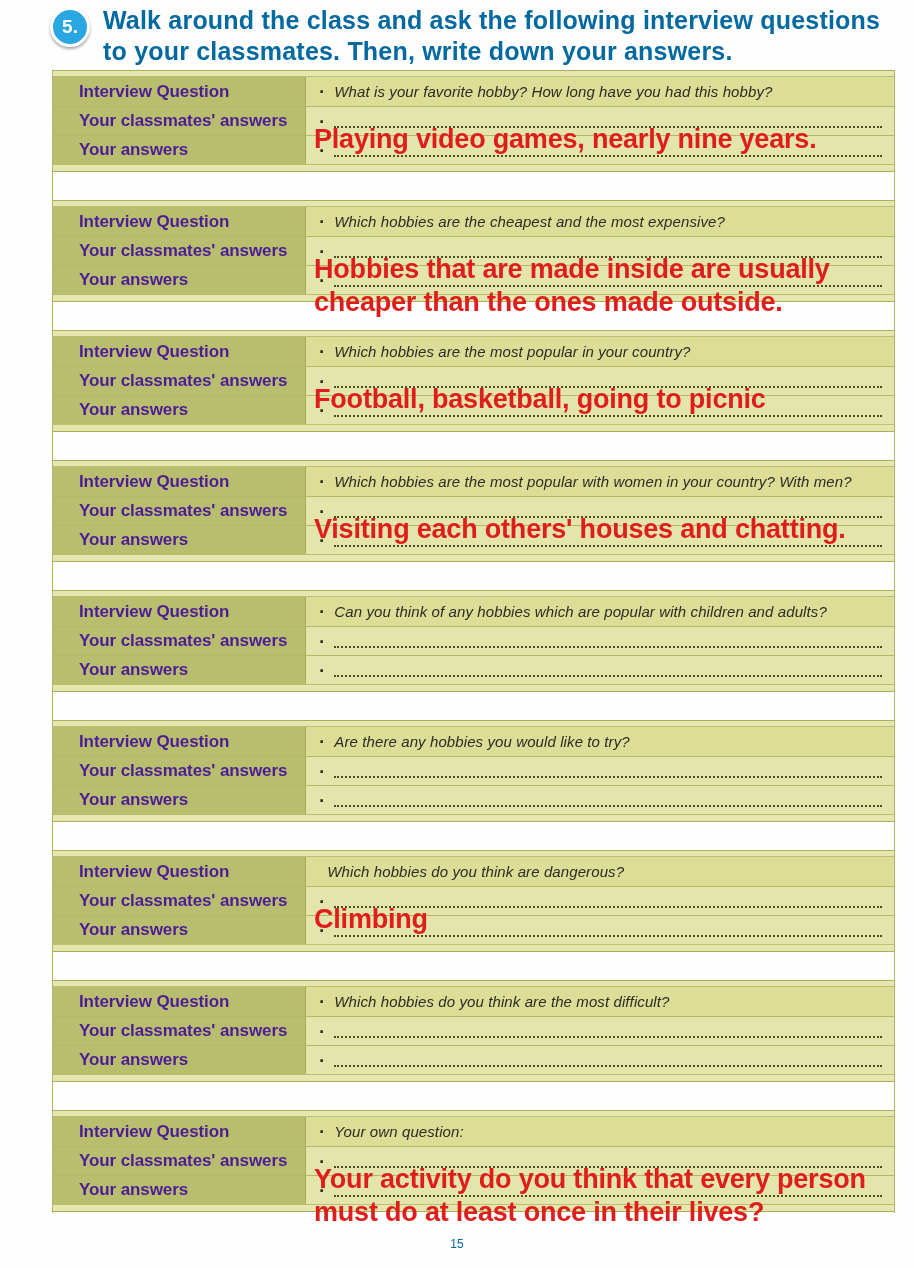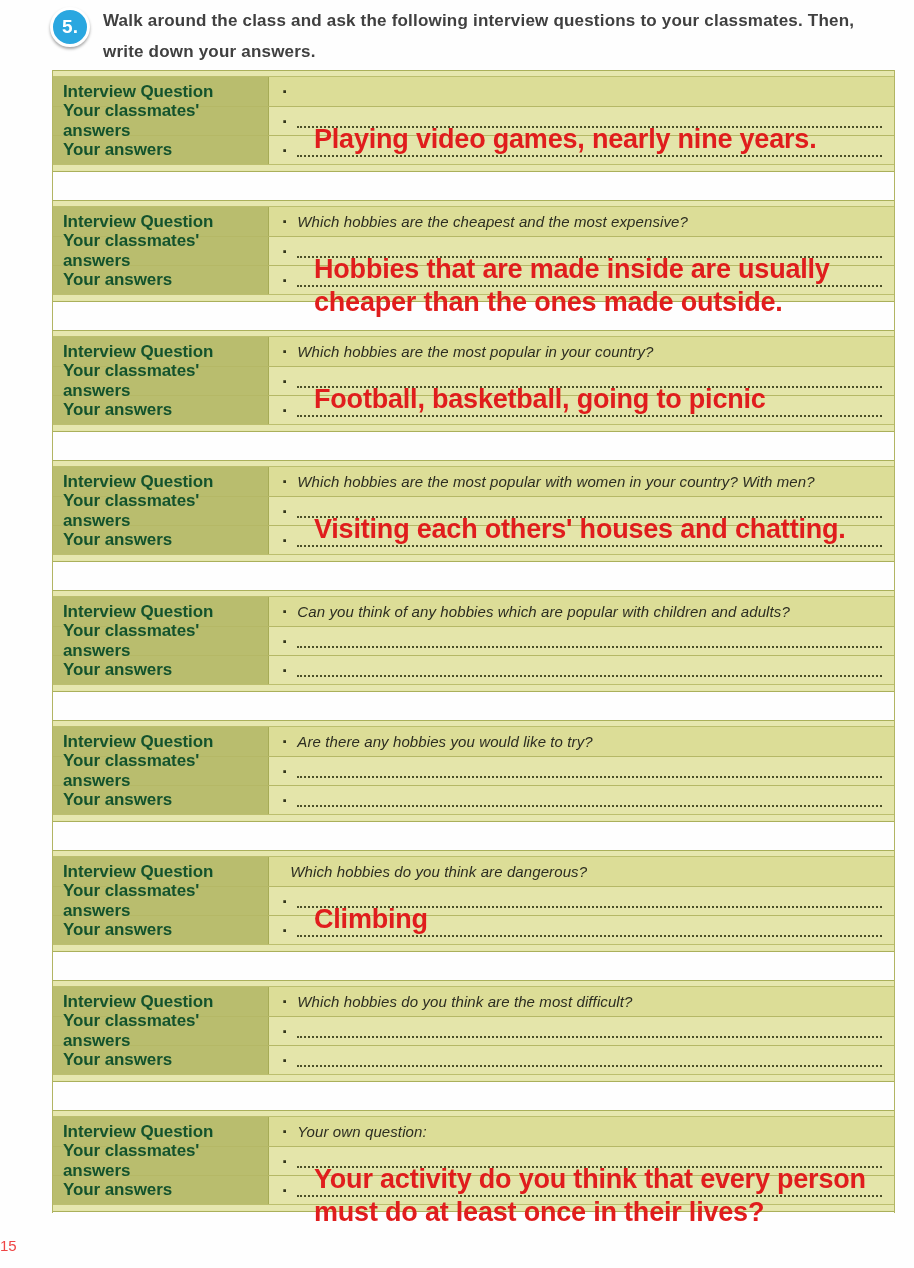--- a/index.html
+++ b/index.html
@@ -20,47 +20,47 @@
     flex:0 0 auto;
     width:40px; height:40px; border-radius:50%;
     background:#2aa7e0;
     border:3px solid #ffffff;
     box-shadow:0 2px 3px rgba(0,0,0,0.35);
     color:#ffffff; font-weight:bold; font-size:19px;
     display:flex; align-items:center; justify-content:center;
     margin-top:2px;
   }
   .instruction {
-    font-weight:bold; font-size:17px; line-height:31px;
-    color:#404040; letter-spacing:0.2px; width:796px;
+    font-weight:bold; font-size:25px; line-height:31px;
+    color:#0369a1; letter-spacing:0.2px; width:796px;
   }
 
   
   .table-frame {
     position:absolute; top:70px; left:52px; width:843px; height:1143px;
     border-left:1px solid #b2b563; border-right:1px solid #b2b563;
   }
   .block {
     position:relative;
     height:102px; margin-bottom:28px;
     background:#e4e5aa;
     border-top:1px solid #aab05a;
     border-bottom:1px solid #aab05a;
   }
   .strip { height:6px; background:#e6e7af; }
   .strip.top { border-bottom:1px solid #bcbf6e; }
   .strip.bottom { border-top:1px solid #bcbf6e; }
   .row { display:flex; height:29px; }
   .row + .row { border-top:1px solid #b5b866; }
   .cell.label {
-    width:216px; flex:0 0 auto;
+    width:253px; flex:0 0 auto;
     background:#b9bd6e;
-    color:#14532d; font-weight:bold; font-size:17px; letter-spacing:-0.1px;
+    color:#4c1d95; font-weight:bold; font-size:17px; letter-spacing:-0.1px;
     display:flex; align-items:center;
-    padding-left:10px;
+    padding-left:26px;
     border-right:1px solid #a6ab56;
   }
   .cell.content {
     flex:1; display:flex; align-items:center;
     padding:0 12px 0 13px;
     overflow:hidden;
   }
   .row-q .cell.content { background:#dcdd97; }
   .bullet {
     font-weight:bold; color:#33361c; margin-right:9px; font-size:19px;
@@ -79,38 +79,39 @@
     position:absolute; left:261px; top:52px; width:596px;
     font-size:27px; line-height:33px; font-weight:bold;
     color:#e01d1d; letter-spacing:-0.2px;
     white-space:nowrap; z-index:3;
   }
   .answer-overlay.wrap { white-space:normal; }
 
   
   .page-number {
     position:absolute; top:1237px; left:0; width:100%;
-    text-align:left; font-size:15px; color:#ef4444;
+    text-align:center; font-size:12px; color:#0369a1;
   }
 </style>
 </head>
 <body>
 
 <div class="header">
   <div class="badge">5.</div>
   <div class="instruction">Walk around the class and ask the following interview questions to your classmates. Then, write down your answers.</div>
 </div>
 
 <div class="table-frame" id="table-frame">
   <section class="block">
     <div class="strip top"></div>
     <div class="row row-q">
       <div class="cell label">Interview Question</div>
       <div class="cell content">
         <span class="bullet q-bullet">·</span>
+        <span class="question-text">What is your favorite hobby? How long have you had this hobby?</span>
       </div>
     </div>
     <div class="row row-a">
       <div class="cell label">Your classmates' answers</div>
       <div class="cell content">
         <span class="bullet">·</span>
         <span class="dotted-line"></span>
       </div>
     </div>
     <div class="row row-a">

